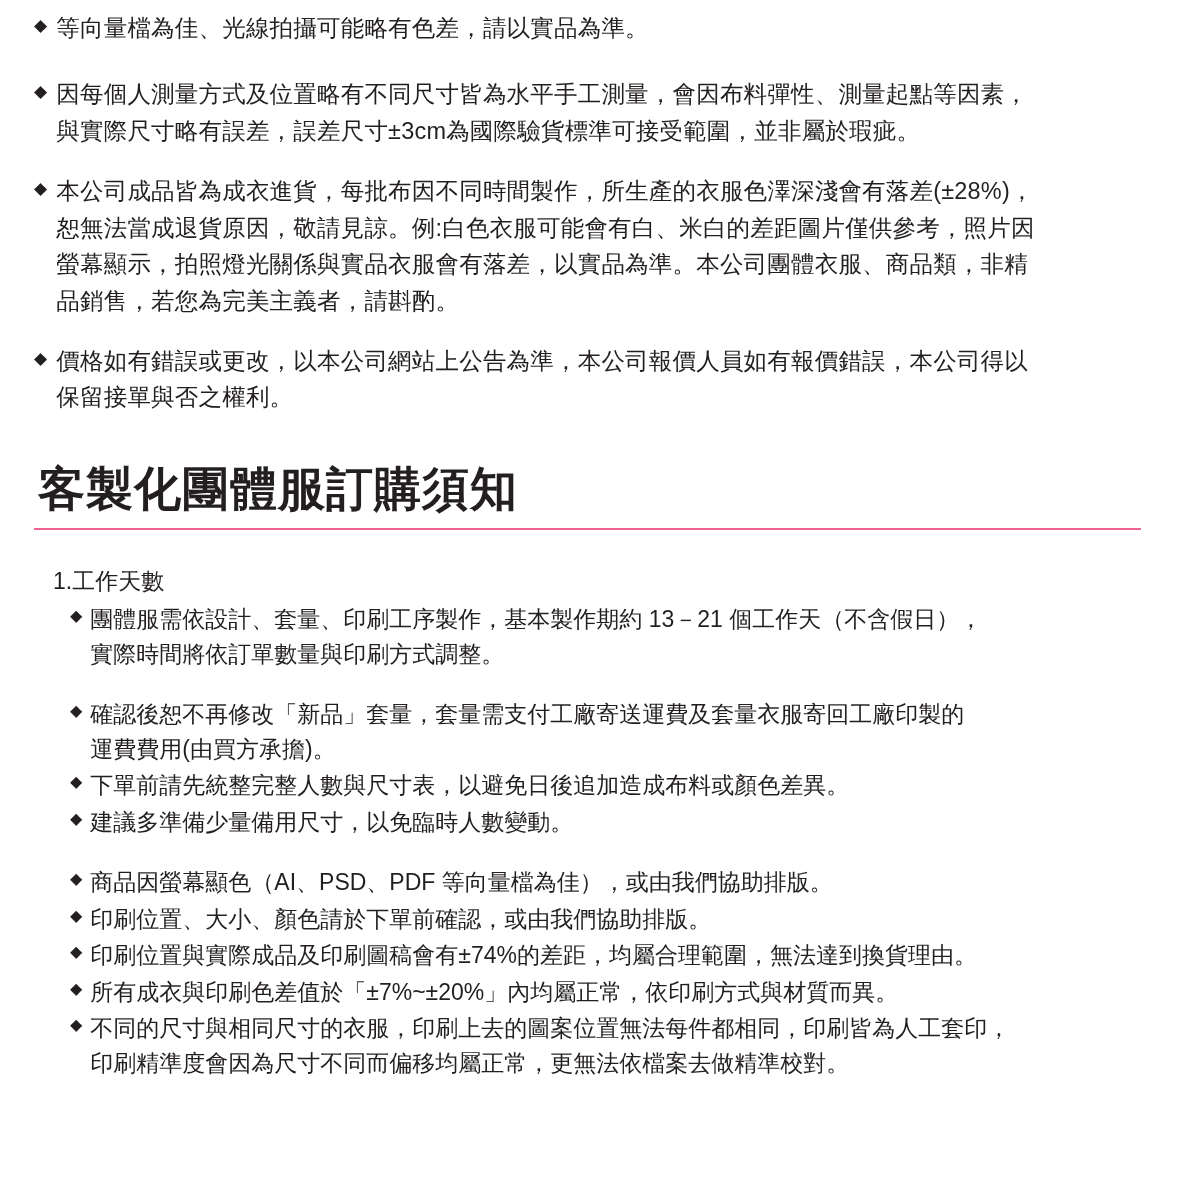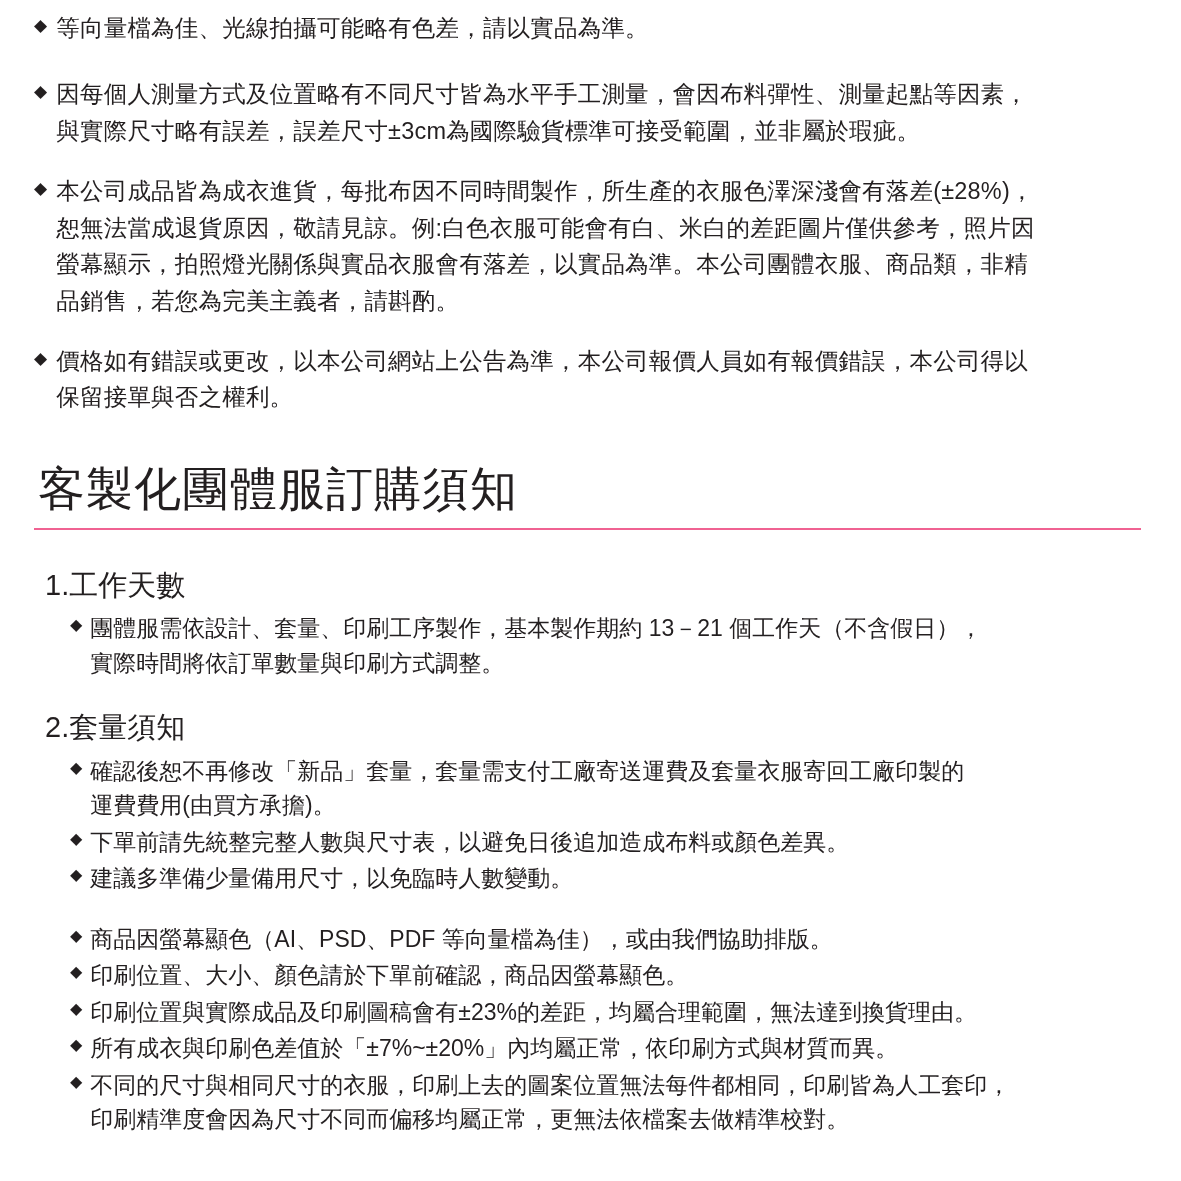--- a/index.html
+++ b/index.html
@@ -45,38 +45,38 @@
     color: #231f20;
   }
   .notice-text {
     flex: 1 1 auto;
     white-space: pre-line;
   }
 
   
   .section-heading {
     font-size: 47px;
-    font-weight: normal;
+    font-weight: bold;
     letter-spacing: 1px;
     margin: 46px 0 12px 4px;
     line-height: 1.15;
   }
   .heading-rule {
     height: 2px;
     background: #f06292;
     border: 0;
     margin: 0 0 34px 0;
   }
 
   
   .group { margin-bottom: 26px; }
   .group-title {
-    font-size: 29px;
+    font-size: 23px;
     line-height: 1.5;
-    margin-left: 11px;
+    margin-left: 19px;
     margin-bottom: 4px;
   }
   .sub-list {
     margin: 0;
     padding: 0;
     list-style: none;
   }
   .sub-item {
     display: flex;
     align-items: flex-start;
@@ -132,21 +132,20 @@
     <ul class="sub-list">
       <li class="sub-item">
         <span class="bullet-diamond">◆</span>
         <span class="sub-text">團體服需依設計、套量、印刷工序製作，基本製作期約 13－21 個工作天（不含假日），
 實際時間將依訂單數量與印刷方式調整。</span>
       </li>
     </ul>
   </div>
 
   <div class="group">
-    <div class="group-title">2.套量須知</div>
     <ul class="sub-list">
       <li class="sub-item">
         <span class="bullet-diamond">◆</span>
         <span class="sub-text">確認後恕不再修改「新品」套量，套量需支付工廠寄送運費及套量衣服寄回工廠印製的
 運費費用(由買方承擔)。</span>
       </li>
       <li class="sub-item">
         <span class="bullet-diamond">◆</span>
         <span class="sub-text">下單前請先統整完整人數與尺寸表，以避免日後追加造成布料或顏色差異。</span>
       </li>
@@ -158,25 +157,25 @@
   </div>
 
   <div class="group">
     <ul class="sub-list">
       <li class="sub-item">
         <span class="bullet-diamond">◆</span>
         <span class="sub-text">商品因螢幕顯色（AI、PSD、PDF 等向量檔為佳），或由我們協助排版。</span>
       </li>
       <li class="sub-item">
         <span class="bullet-diamond">◆</span>
-        <span class="sub-text">印刷位置、大小、顏色請於下單前確認，商品因螢幕顯色。</span>
+        <span class="sub-text">印刷位置、大小、顏色請於下單前確認，或由我們協助排版。</span>
       </li>
       <li class="sub-item">
         <span class="bullet-diamond">◆</span>
-        <span class="sub-text">印刷位置與實際成品及印刷圖稿會有±23%的差距，均屬合理範圍，無法達到換貨理由。</span>
+        <span class="sub-text">印刷位置與實際成品及印刷圖稿會有±74%的差距，均屬合理範圍，無法達到換貨理由。</span>
       </li>
       <li class="sub-item">
         <span class="bullet-diamond">◆</span>
         <span class="sub-text">所有成衣與印刷色差值於「±7%~±20%」內均屬正常，依印刷方式與材質而異。</span>
       </li>
       <li class="sub-item">
         <span class="bullet-diamond">◆</span>
         <span class="sub-text">不同的尺寸與相同尺寸的衣服，印刷上去的圖案位置無法每件都相同，印刷皆為人工套印，
     印刷精準度會因為尺寸不同而偏移均屬正常，更無法依檔案去做精準校對。</span>
       </li>

